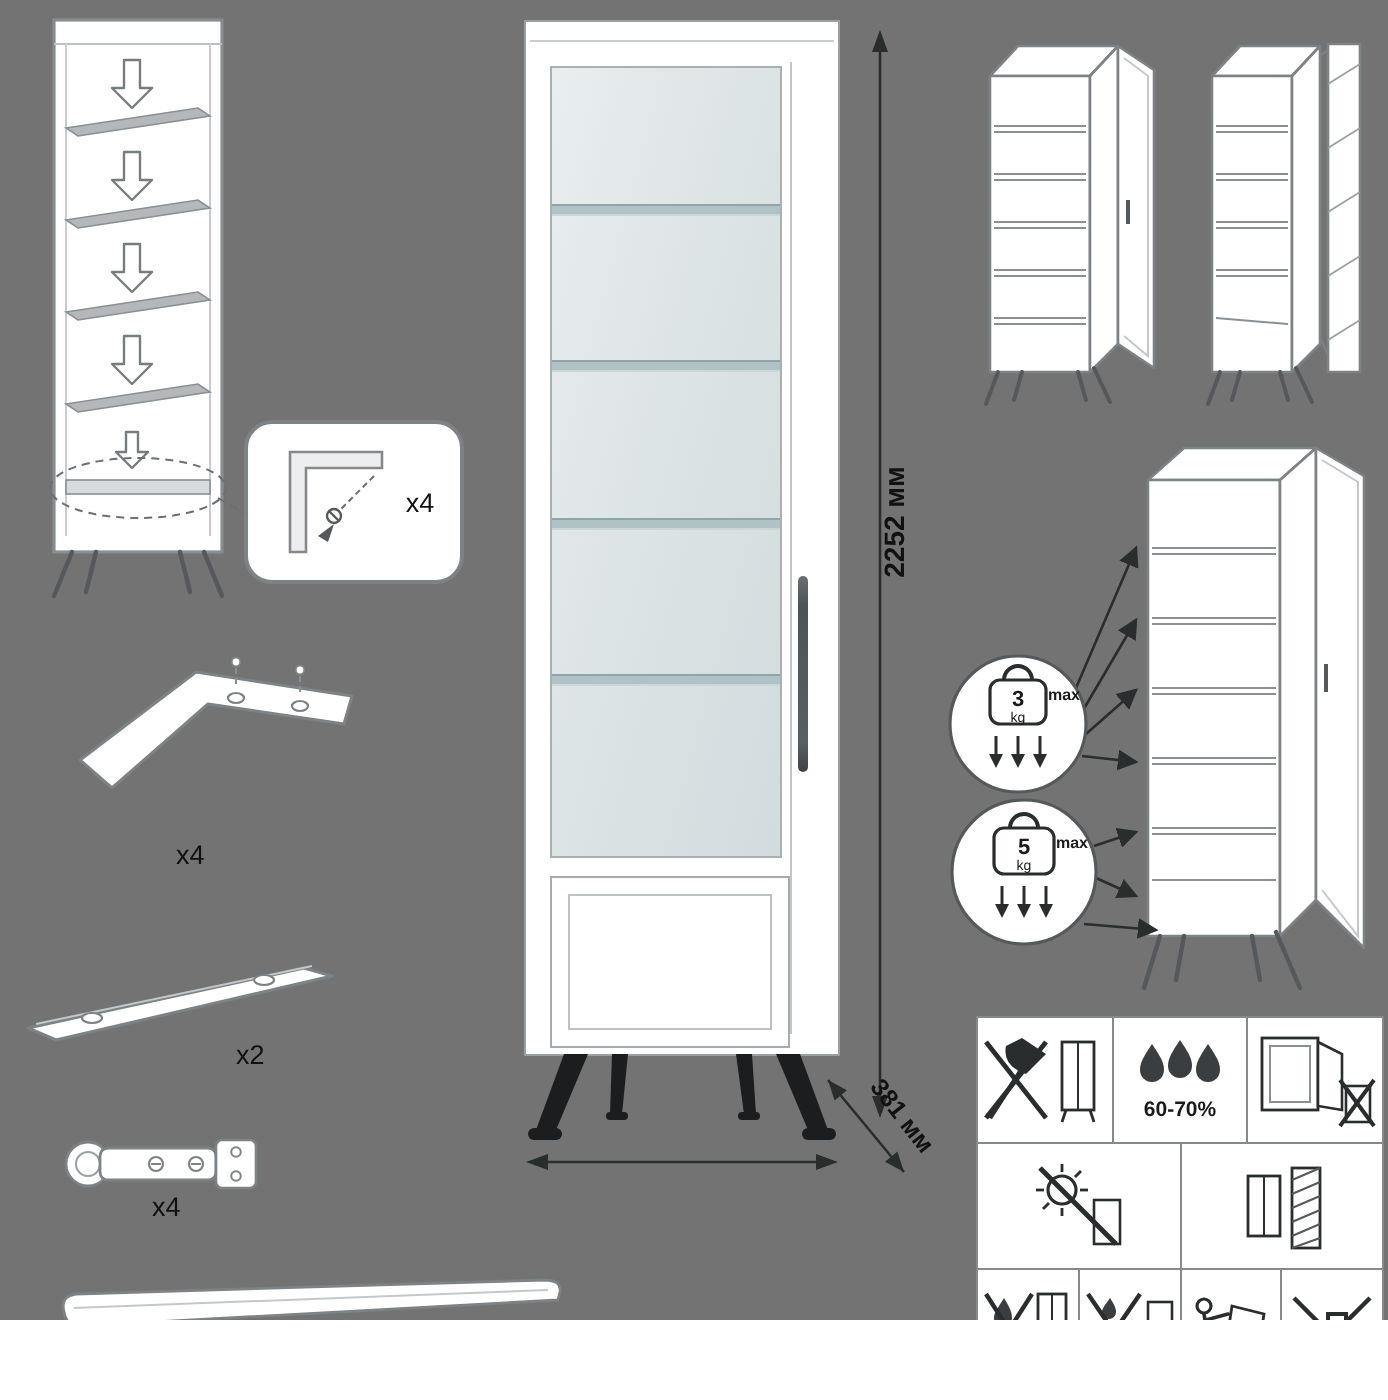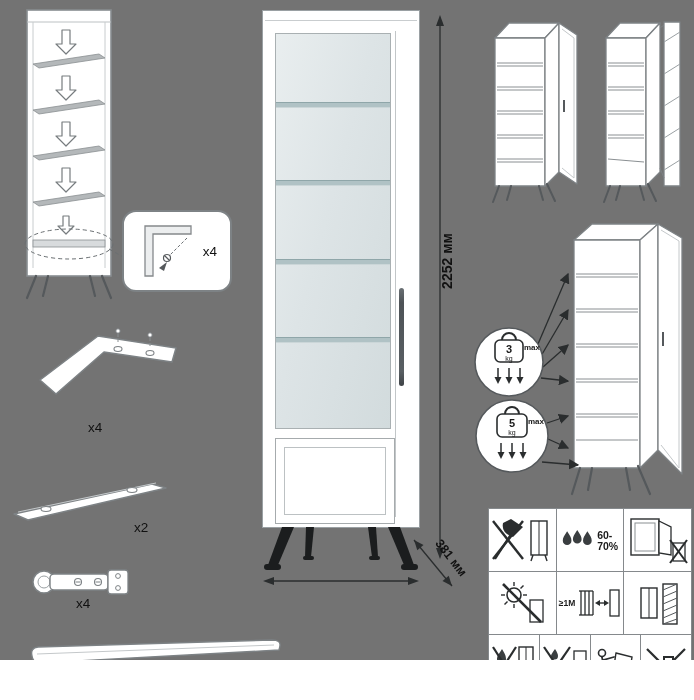--- a/index.html
+++ b/index.html
@@ -26,21 +26,21 @@
   .handle-bar{position:absolute;width:5px;border-radius:2.5px;
               background:linear-gradient(180deg,#6a7074,#4e5357 15%,#595f63 85%,#3e4246);}
 
   
   .callout{border:2px solid #7d8285;border-radius:14px;background:#fff;
            display:flex;align-items:center;justify-content:center;gap:4px;box-sizing:border-box;}
 
   
   .icon-grid{background:#85898c;border:1.5px solid #85898c;display:flex;flex-direction:column;gap:1px;box-sizing:border-box;}
   .irow{display:flex;gap:1px;flex:1;}
-  .icell{background:#fff;flex:1;display:flex;flex-direction:row;align-items:center;justify-content:center;overflow:hidden;}
+  .icell{background:#fff;flex:1;display:flex;flex-direction:column;align-items:center;justify-content:center;overflow:hidden;}
   .ictext{font-size:10.5px;font-weight:bold;line-height:1;margin-top:1px;}
   .ictext.tiny{font-size:8.5px;}
 </style>
 </head>
 <body>
 
 <div id="sheet">
 
   <svg class="abs" style="left:12px;top:6px" width="122" height="302" viewBox="0 0 122 302">
     <rect x="15" y="4" width="84" height="266" fill="#fff" stroke="#888d90" stroke-width="1.6"></rect>
@@ -93,21 +93,21 @@
     <circle cx="116" cy="13" r="2.2" fill="#fff" stroke="#7d8285" stroke-width="1"></circle>
   </svg>
   <div class="abs qty" style="left:88px;top:420px">x4</div>
 
   <svg class="abs" style="left:6px;top:476px" width="168" height="52" viewBox="0 0 168 52">
     <path d="M8,38 L146,8 L160,12 L22,44 Z" fill="#fff" stroke="#7d8285" stroke-width="1.5" stroke-linejoin="round"></path>
     <line x1="12" y1="36" x2="150" y2="7" stroke="#c4c8ca" stroke-width="1"></line>
     <ellipse cx="40" cy="33" rx="5" ry="2.5" fill="#fff" stroke="#7d8285" stroke-width="1.1"></ellipse>
     <ellipse cx="126" cy="14" rx="5" ry="2.5" fill="#fff" stroke="#7d8285" stroke-width="1.1"></ellipse>
   </svg>
-  <div class="abs qty" style="left:134px;top:520px">x2</div>
+  <div class="abs qty" style="left:118px;top:520px">x2</div>
 
   <svg class="abs" style="left:26px;top:556px" width="108" height="46" viewBox="0 0 108 46">
     <circle cx="18" cy="26" r="11" fill="#fff" stroke="#7d8285" stroke-width="1.4"></circle>
     <circle cx="18" cy="26" r="6" fill="none" stroke="#9aa0a3" stroke-width="1"></circle>
     <rect x="24" y="18" width="58" height="16" rx="4" fill="#fff" stroke="#7d8285" stroke-width="1.4"></rect>
     <circle cx="52" cy="26" r="3.5" fill="#fff" stroke="#7d8285" stroke-width="1.1"></circle>
     <line x1="49.5" y1="26" x2="54.5" y2="26" stroke="#7d8285" stroke-width="1"></line>
     <circle cx="72" cy="26" r="3.5" fill="#fff" stroke="#7d8285" stroke-width="1.1"></circle>
     <line x1="69.5" y1="26" x2="74.5" y2="26" stroke="#7d8285" stroke-width="1"></line>
     <rect x="82" y="14" width="20" height="24" rx="3" fill="#fff" stroke="#7d8285" stroke-width="1.3"></rect>
@@ -362,37 +362,20 @@
             <line x1="5.5" y1="5.5" x2="8.5" y2="8.5"></line>
               <line x1="21.5" y1="21.5" x2="24.5" y2="24.5"></line>
             <line x1="24.5" y1="5.5" x2="21.5" y2="8.5"></line>
               <line x1="5.5" y1="24.5" x2="8.5" y2="21.5"></line>
           </g>
           <rect x="31" y="20" width="13" height="22" fill="#fff" stroke="#2a2d2e" stroke-width="1.3"></rect>
           <line x1="4" y1="4" x2="42" y2="42" stroke="#2a2d2e" stroke-width="2.6"></line>
         </svg>
       </div>
       <div class="icell">
-        <div class="ictext tiny">≥1M</div>
-        <svg width="46" height="36" viewBox="0 0 46 36">
-          <g stroke="#2a2d2e" stroke-width="1.3">
-            <line x1="4" y1="6" x2="18" y2="6"></line>
-              <line x1="4" y1="30" x2="18" y2="30"></line>
-            <line x1="6" y1="6" x2="6" y2="30"></line>
-              <line x1="10" y1="6" x2="10" y2="30"></line>
-            <line x1="14" y1="6" x2="14" y2="30"></line>
-              <line x1="18" y1="6" x2="18" y2="30"></line>
-          </g>
-          <line x1="22" y1="18" x2="32" y2="18" stroke="#2a2d2e" stroke-width="1.4"></line>
-          <polygon points="20,18 25,15 25,21" fill="#2a2d2e"></polygon>
-          <polygon points="34,18 29,15 29,21" fill="#2a2d2e"></polygon>
-          <rect x="35" y="5" width="9" height="26" fill="#fff" stroke="#2a2d2e" stroke-width="1.3"></rect>
-        </svg>
-      </div>
-      <div class="icell">
         <svg width="46" height="46" viewBox="0 0 46 46">
           <rect x="6" y="8" width="16" height="30" fill="#fff" stroke="#2a2d2e" stroke-width="1.4"></rect>
           <line x1="14" y1="8" x2="14" y2="38" stroke="#2a2d2e" stroke-width="1"></line>
           <rect x="28" y="4" width="14" height="40" fill="#fff" stroke="#2a2d2e" stroke-width="1.4"></rect>
           <g stroke="#55595c" stroke-width="1">
             <line x1="28" y1="10" x2="42" y2="4"></line>
               <line x1="28" y1="17" x2="42" y2="11"></line>
             <line x1="28" y1="24" x2="42" y2="18"></line>
               <line x1="28" y1="31" x2="42" y2="25"></line>
             <line x1="28" y1="38" x2="42" y2="32"></line>

